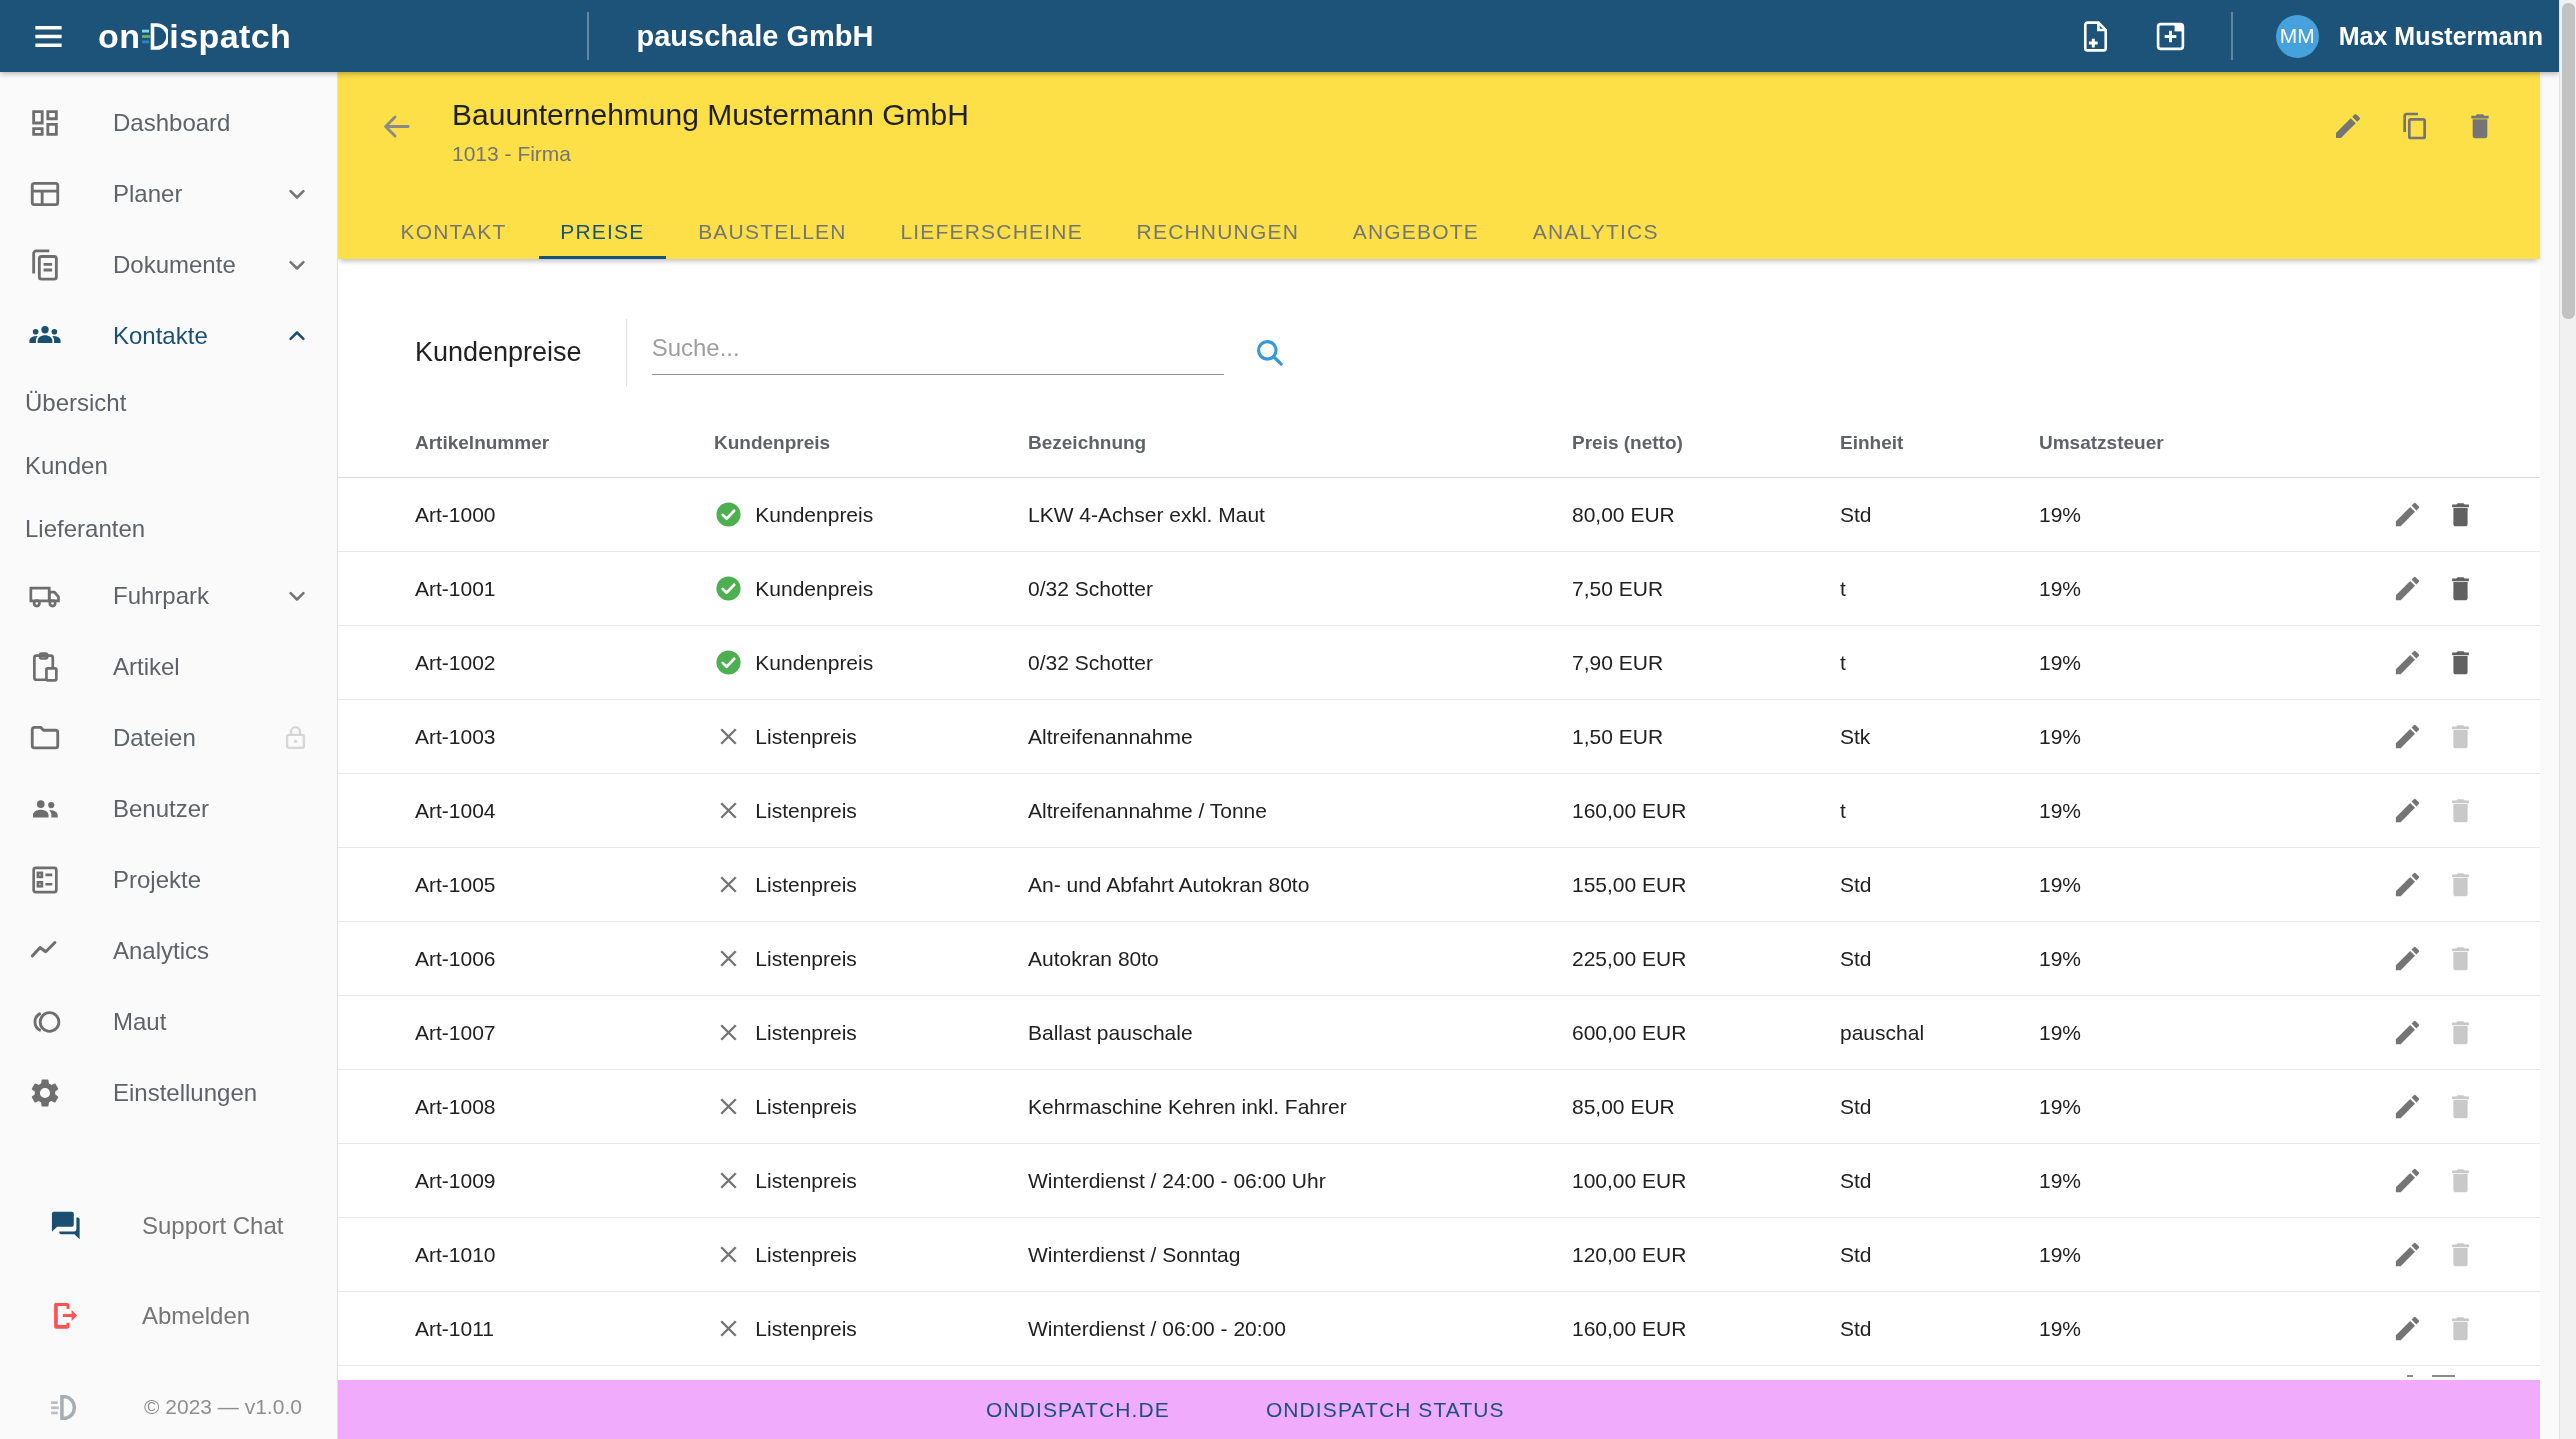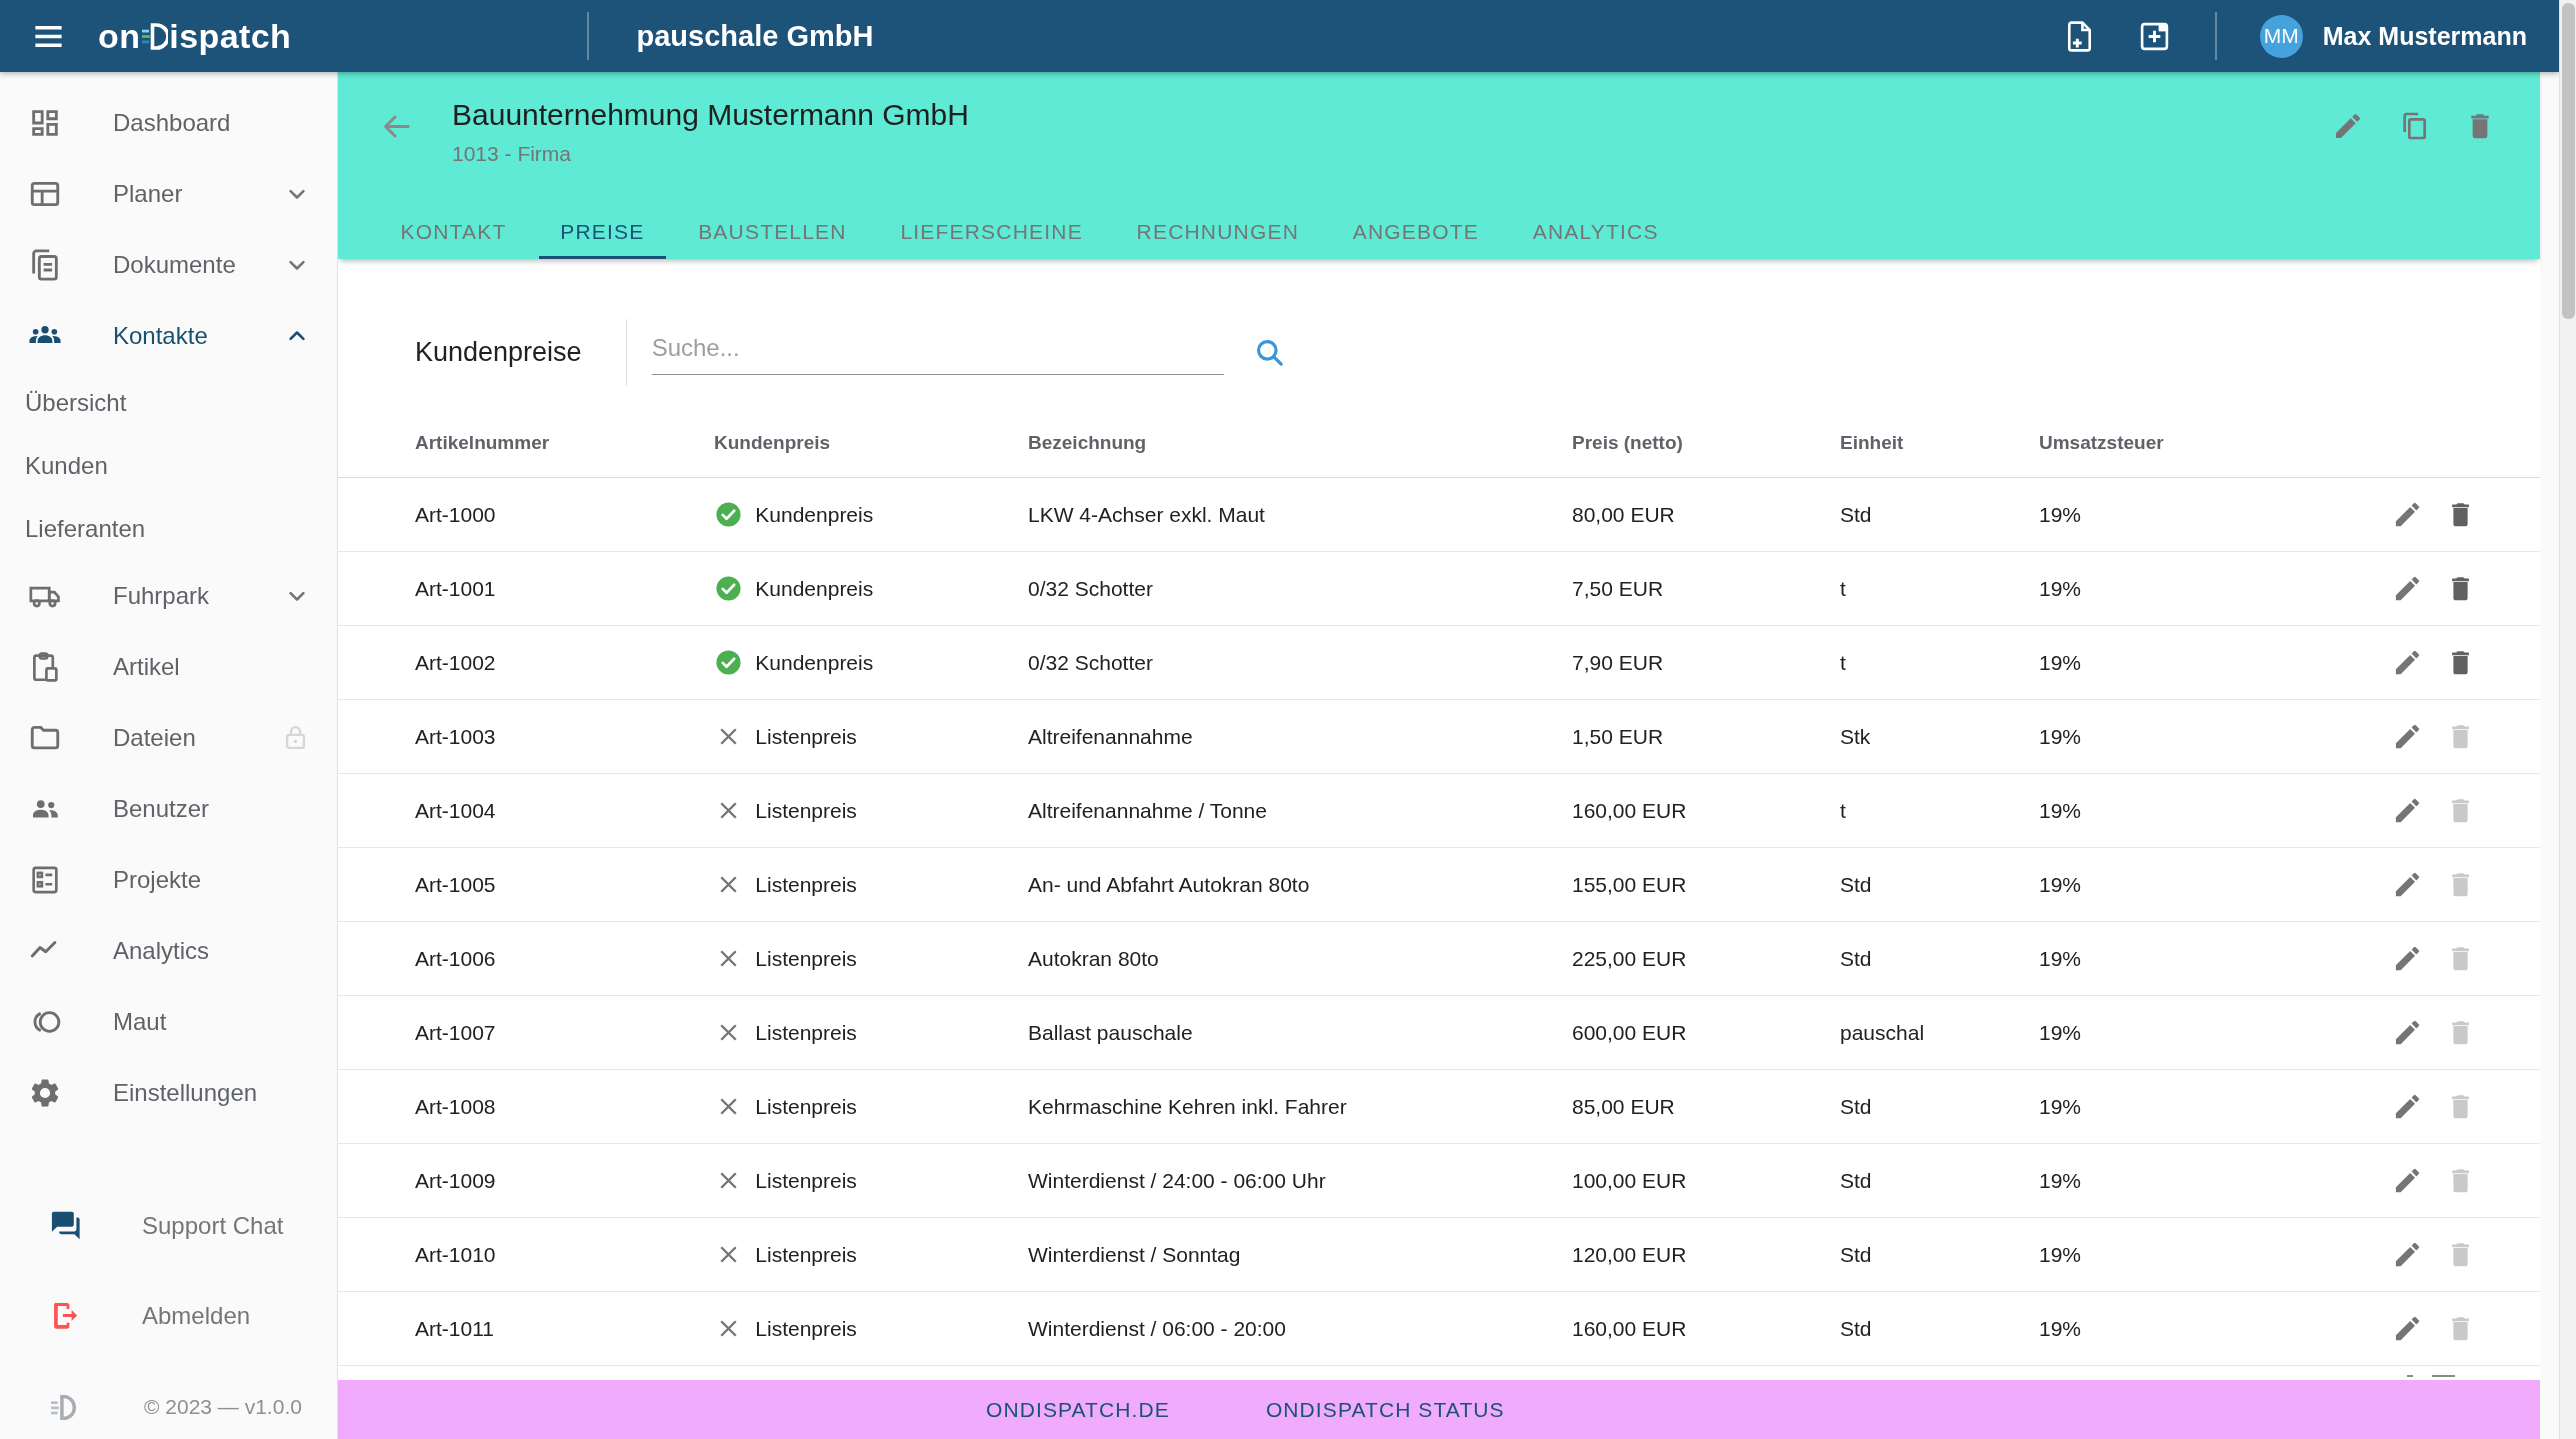--- a/index.html
+++ b/index.html
@@ -15,21 +15,21 @@
     position:absolute; top:0; left:0; width:2559px; height:72px;
     background:#1d5379; display:flex; align-items:center; z-index:6;
     box-shadow:0 2.3px 6.1px rgba(0,0,0,.35);
   }
   .appbar-left { width:587px; display:flex; align-items:center; padding-left:31px; flex:none; }
   .hamburger { width:35px; height:35px; color:#ffffff; cursor:pointer; flex:none; }
   .logo { display:flex; align-items:center; margin-left:32px; color:#ffffff; font-weight:bold; font-size:34px; letter-spacing:0.4px; }
   .logo .dmark { margin:0 1.5px; }
   .appbar-vdiv { width:1.5px; height:48px; background:rgba(255,255,255,.30); flex:none; }
   .appbar-title { color:#ffffff; font-weight:bold; font-size:29px; margin-left:48px; white-space:nowrap; }
-  .appbar-right { margin-left:auto; display:flex; align-items:center; padding-right:32px; }
+  .appbar-right { margin-left:auto; display:flex; align-items:center; padding-right:16px; }
   .appbar-icon { width:35px; height:35px; color:#ffffff; cursor:pointer; }
   .appbar-icon + .appbar-icon { margin-left:40px; }
   .appbar-right .appbar-vdiv { margin:0 43px; }
   .avatar {
     width:43px; height:43px; border-radius:50%; background:#45a2dc; color:#fff;
     display:flex; align-items:center; justify-content:center; font-size:21px; font-weight:400; flex:none;
   }
   .user-name { color:#ffffff; font-weight:bold; font-size:25px; margin-left:20px; white-space:nowrap; }
 
   
@@ -56,21 +56,21 @@
   .support-row { top:1118px; height:71px; }
   .support-row .icon { color:#1b4f72; }
   .logout-row { top:1208px; height:71px; }
   .logout-row .icon { color:#ff5252; }
   .copy-row { top:1312px; height:46px; cursor:default; }
   .copy-row .icon { width:31px; height:31px; color:#a7adb3; }
   .copy-row .lbl { margin-left:64px; font-size:21px; color:#8f8f8f; }
 
   
   .main { position:absolute; left:338px; top:72px; width:2202px; height:1368px; background:#ffffff; z-index:2; }
-  .header-card { height:187px; background:#5eead4; position:relative; box-shadow:0 3.8px 5.4px -2.3px rgba(0,0,0,.28); z-index:3; }
+  .header-card { height:187px; background:#fde047; position:relative; box-shadow:0 3.8px 5.4px -2.3px rgba(0,0,0,.28); z-index:3; }
   .header-top { display:flex; align-items:flex-start; padding:26px 44px 0 41px; }
   .back-btn { width:35px; height:35px; color:#8a8a8a; margin-top:10.7px; cursor:pointer; flex:none; }
   .header-titles { margin-left:38px; }
   .page-title { font-size:30px; color:#1f1f1f; line-height:1.15; }
   .page-subtitle { font-size:21px; color:#757575; margin-top:9.2px; }
   .header-actions { margin-left:auto; display:flex; align-items:center; padding-top:12.3px; }
   .hact { width:32px; height:32px; color:#757575; cursor:pointer; }
   .hact + .hact { margin-left:34px; }
   .tabs { position:absolute; left:0; bottom:0; display:flex; padding-left:41px; }
   .tab {

